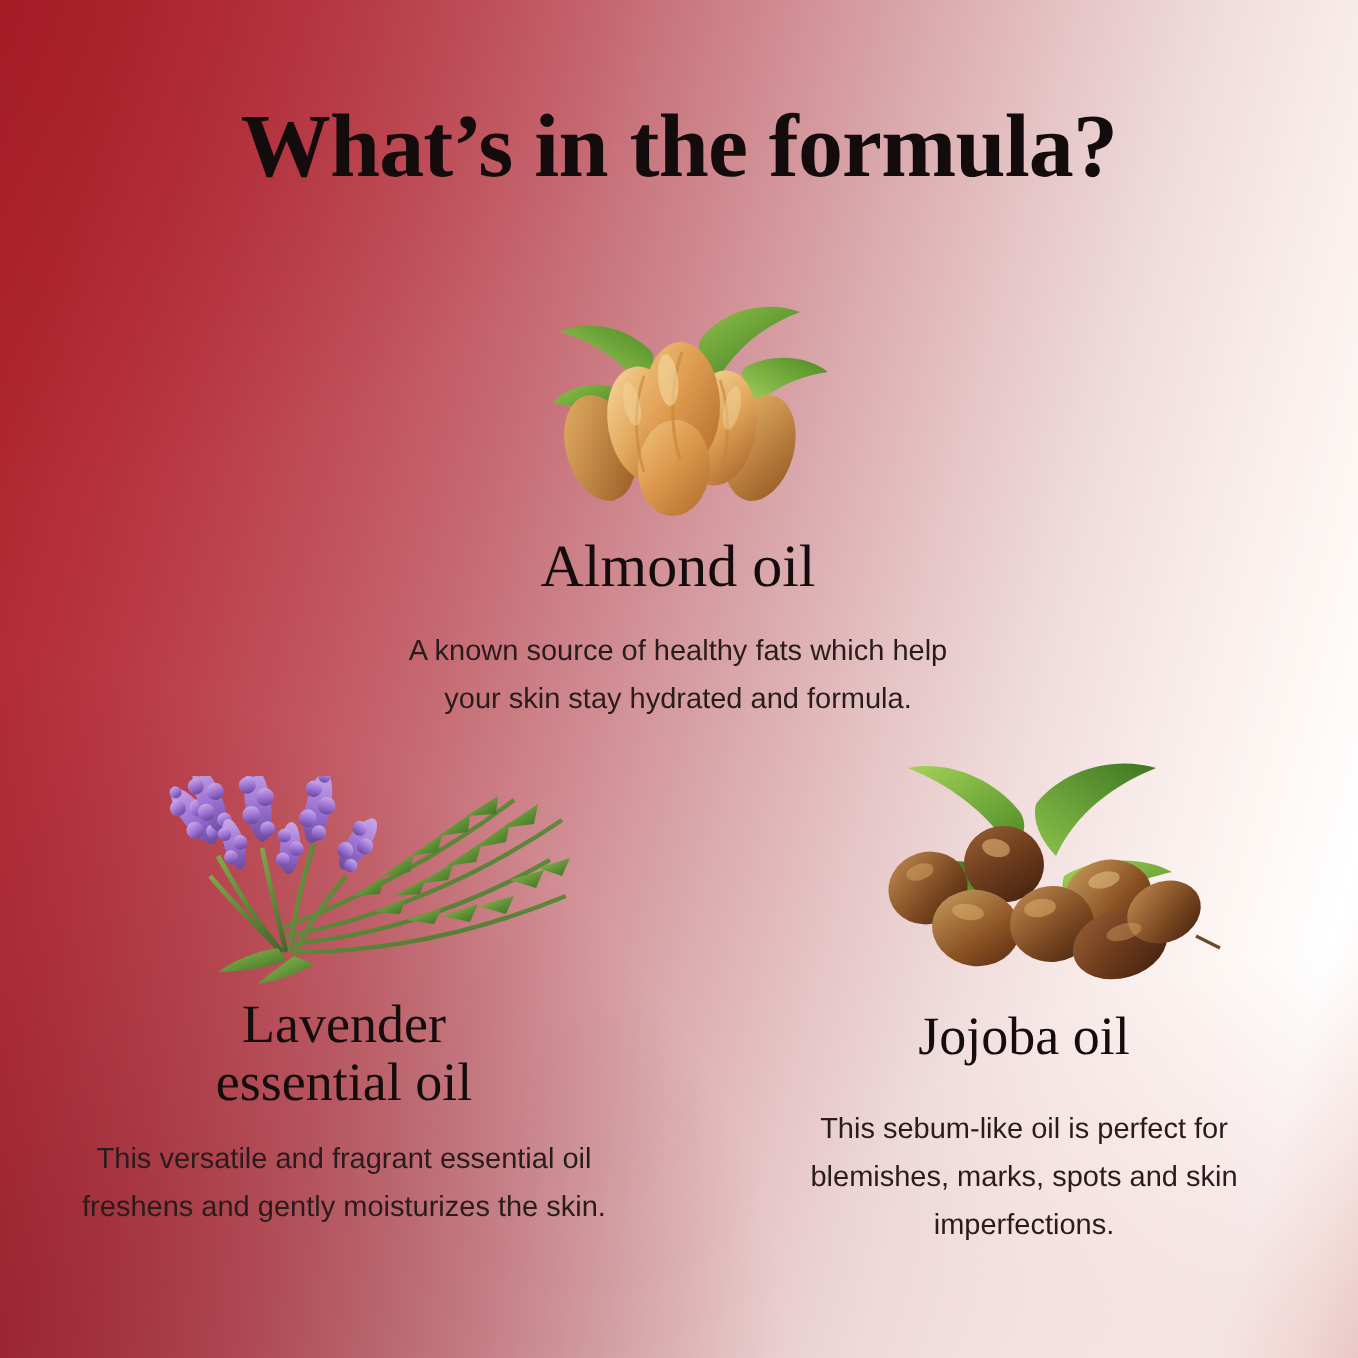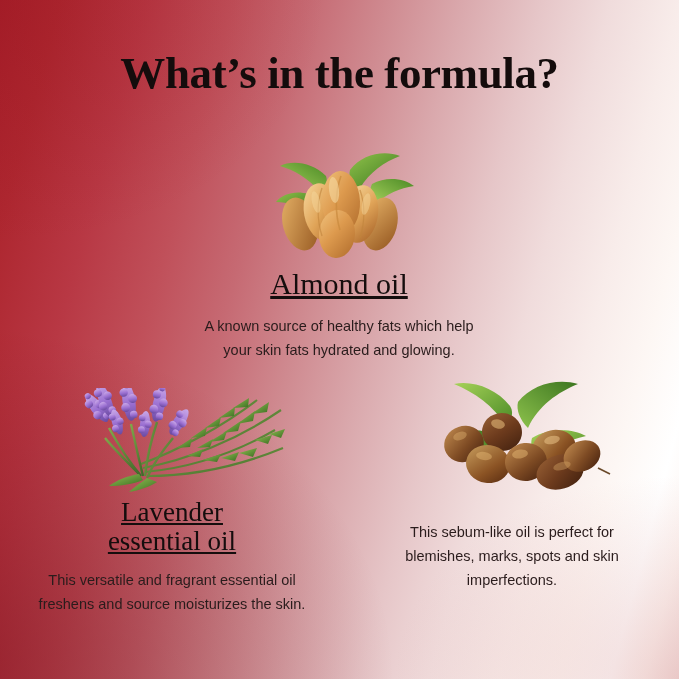--- a/index.html
+++ b/index.html
@@ -68,21 +68,20 @@
 
   .item {
     position: absolute;
     text-align: center;
   }
   .item-title {
     font-family: "Liberation Serif", serif;
     font-weight: normal;
     color: #150d0d;
     line-height: 1.08;
-    text-decoration: underline;
   }
   .item-desc {
     font-family: "Liberation Sans", sans-serif;
     color: #2a1c1c;
     font-size: 14.5px;
     line-height: 1.66;
   }
 
   
   #almond {
@@ -166,21 +165,21 @@
 
           <path d="M107 36 C101 52 101 74 106 90" stroke="#c98b3f" stroke-width="1.6" fill="none" opacity="0.75"></path>
           <path d="M88 48 C83 62 83 80 88 96" stroke="#c0833c" stroke-width="1.4" fill="none" opacity="0.6"></path>
           <path d="M126 50 C131 64 131 82 126 98" stroke="#c0833c" stroke-width="1.4" fill="none" opacity="0.6"></path>
           <ellipse cx="100" cy="50" rx="5" ry="13" fill="#f8dfa8" opacity="0.55" transform="rotate(-6 100 50)"></ellipse>
           <ellipse cx="82" cy="62" rx="4" ry="11" fill="#f6d9a0" opacity="0.45" transform="rotate(-12 82 62)"></ellipse>
           <ellipse cx="132" cy="64" rx="4" ry="11" fill="#f6d9a0" opacity="0.45" transform="rotate(12 132 64)"></ellipse>
         </svg>
       </div>
       <div class="item-title">Almond oil</div>
-      <div class="item-desc">A known source of healthy fats which help your skin fats hydrated and glowing.</div>
+      <div class="item-desc">A known source of healthy fats which help your skin stay hydrated and formula.</div>
     </div>
 
     <div class="item" id="lavender">
       <div class="art">
         <svg width="250" height="104" viewBox="0 0 250 104">
           <defs>
             <linearGradient id="lavFlower" x1="0" y1="0" x2="0" y2="1">
               <stop offset="0%" stop-color="#c9a7e8"></stop>
               <stop offset="55%" stop-color="#9a6fd1"></stop>
               <stop offset="100%" stop-color="#6a4aa0"></stop>
@@ -285,21 +284,21 @@
           <g fill="url(#lavLeaf)">
             <path d="M92 86 C80 88 70 92 62 98 C74 98 86 96 96 92 Z"></path>
             <path d="M100 90 C92 96 86 100 82 104 C94 102 104 98 110 94 Z"></path>
           </g>
         </svg>
       </div>
       <div class="item-title">
         <div>Lavender</div>
         <div>essential oil</div>
       </div>
-      <div class="item-desc">This versatile and fragrant essential oil freshens and source moisturizes the skin.</div>
+      <div class="item-desc">This versatile and fragrant essential oil freshens and gently moisturizes the skin.</div>
     </div>
 
     <div class="item" id="jojoba">
       <div class="art">
         <svg width="220" height="128" viewBox="0 0 220 128">
           <defs>
             <linearGradient id="jojA" x1="0" y1="0" x2="1" y2="1">
               <stop offset="0%" stop-color="#9a6236"></stop>
               <stop offset="50%" stop-color="#6d3b1d"></stop>
               <stop offset="100%" stop-color="#3f1f0e"></stop>
@@ -340,17 +339,18 @@
           <ellipse cx="96" cy="52" rx="7" ry="4.5" fill="#e9bf7e" opacity="0.55" transform="rotate(12 96 52)"></ellipse>
           <ellipse cx="118" cy="82" rx="8" ry="4.5" fill="#e3b671" opacity="0.5" transform="rotate(-8 118 82)"></ellipse>
           <ellipse cx="150" cy="68" rx="8" ry="4" fill="#efc98d" opacity="0.5" transform="rotate(-14 150 68)"></ellipse>
           <ellipse cx="58" cy="64" rx="7" ry="4" fill="#dcae6c" opacity="0.45" transform="rotate(-18 58 64)"></ellipse>
           <ellipse cx="82" cy="84" rx="8" ry="4" fill="#e7bb76" opacity="0.45" transform="rotate(8 82 84)"></ellipse>
           <ellipse cx="160" cy="94" rx="9" ry="4" fill="#d9a96a" opacity="0.4" transform="rotate(-16 160 94)"></ellipse>
 
           <path d="M196 96 l12 6" stroke="#6b4a2a" stroke-width="1.6" fill="none"></path>
         </svg>
       </div>
+      <div class="item-title">Jojoba oil</div>
       <div class="item-desc">This sebum-like oil is perfect for blemishes, marks, spots and skin imperfections.</div>
     </div>
 
   </div>
 </div>
 
 </body></html>

